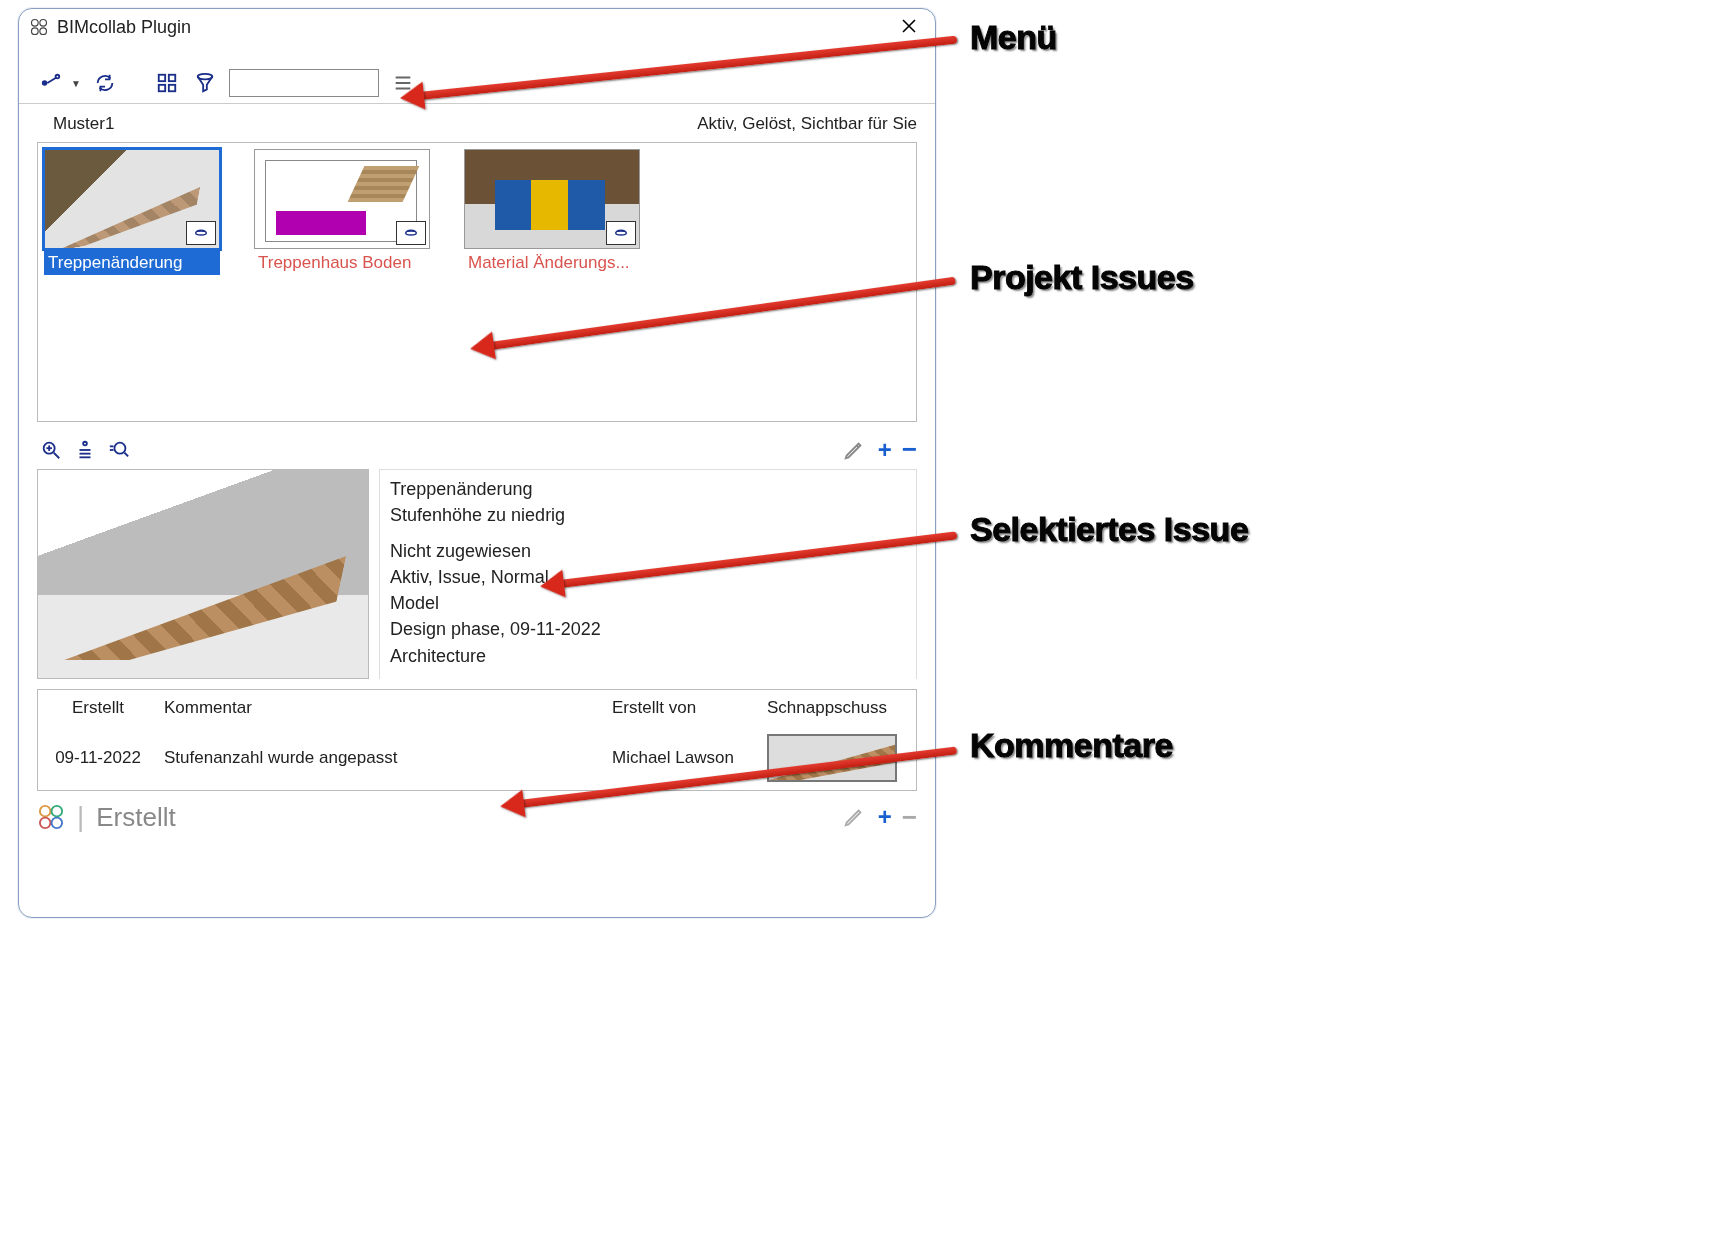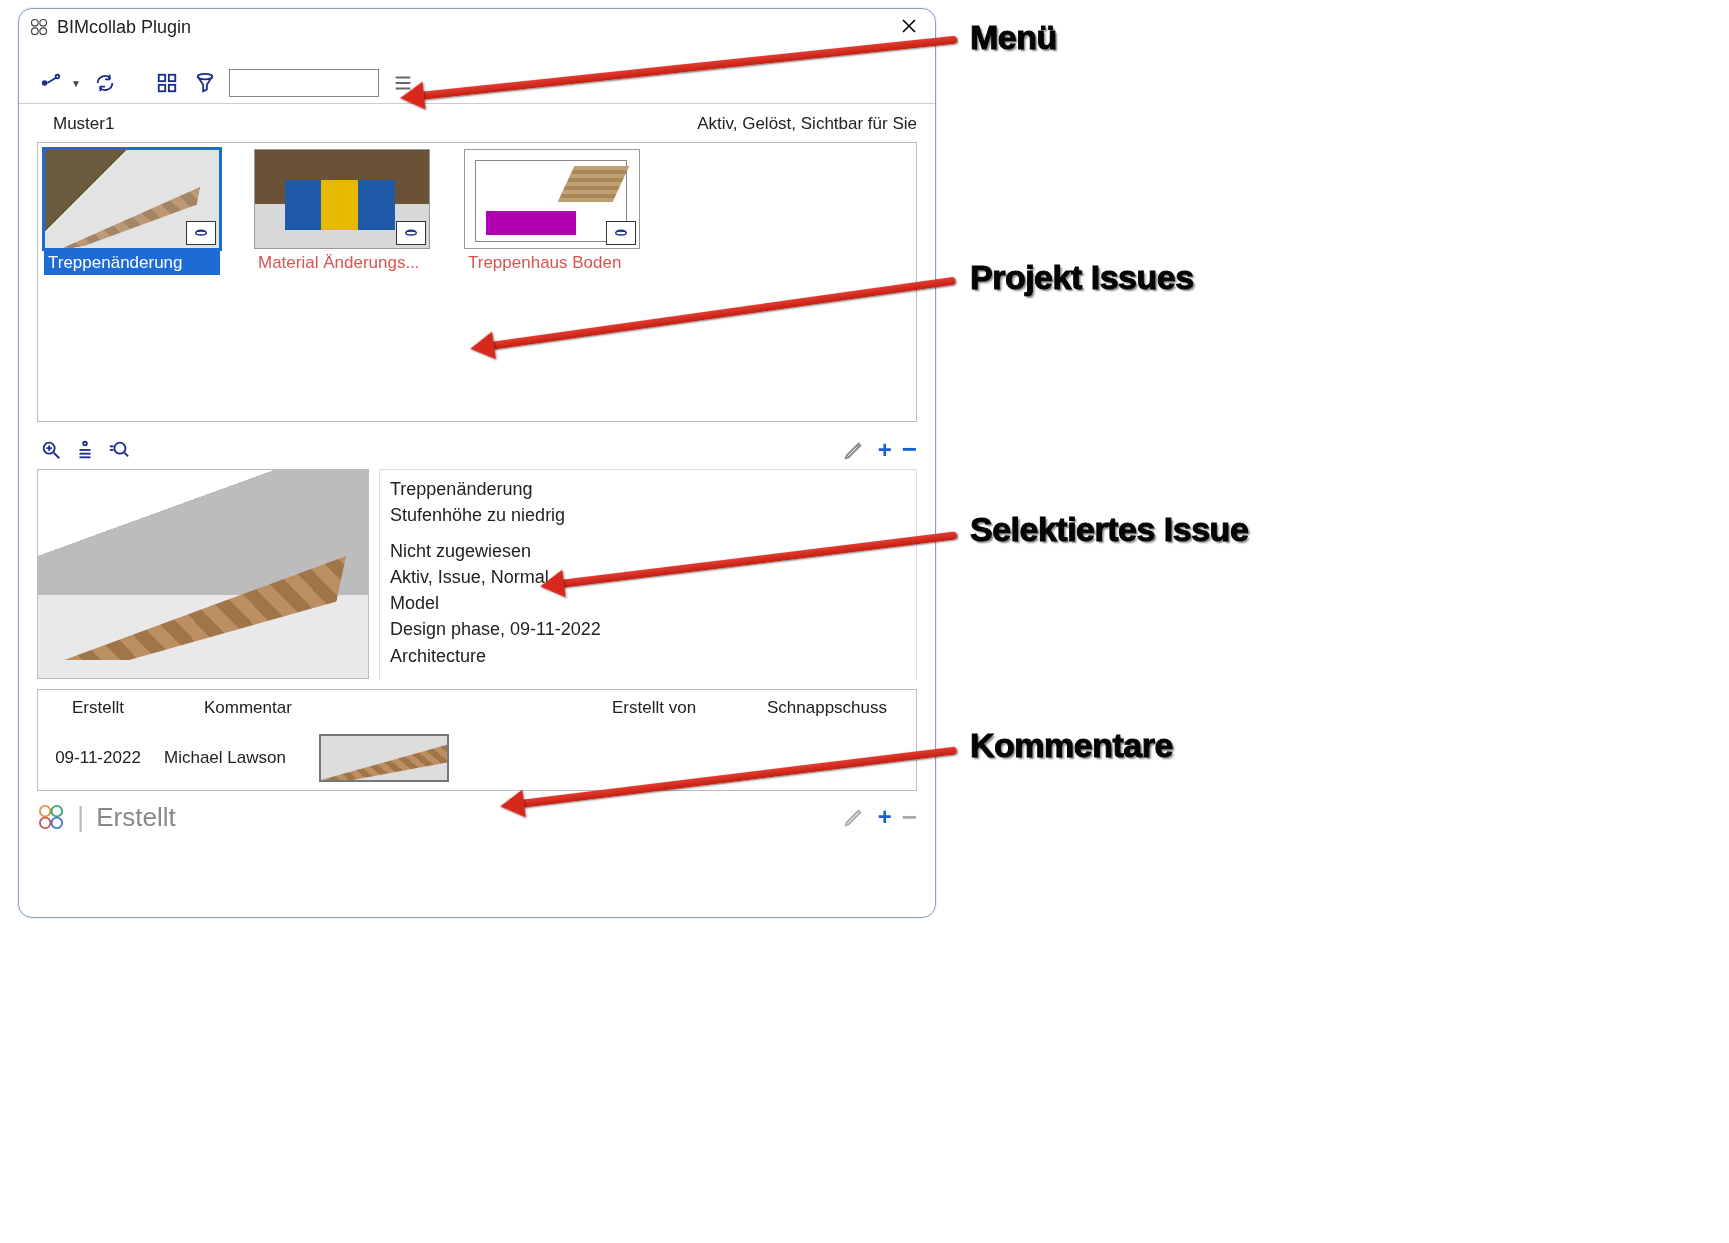--- a/index.html
+++ b/index.html
@@ -110,21 +110,21 @@
   .comments-table {
     margin: 10px 18px 0 18px;
     border:1px solid #bbb;
   }
   .comments-table .row {
     display:flex; align-items:center;
   }
   .comments-table .hdr .cell { padding: 8px 6px; font-size:17px; }
   .comments-table .data .cell { padding: 8px 6px; font-size:17px; }
   .cell.c-date { width: 120px; text-align: center; }
-  .cell.c-comment { flex:1;margin-left:40px; }
+  .cell.c-comment { flex:1; }
   .cell.c-author { width: 155px; }
   .cell.c-snap { width: 155px; position:relative;}
   .snap-thumb { width: 130px; height: 48px; border:2px solid #777; background:#bba; display:block; overflow:hidden;}
   .footer {
     display:flex; align-items:center;
     padding: 10px 18px 8px 18px;
   }
   .footer .right { margin-left:auto; display:flex; gap:10px; align-items:center;}
   .brand { font-size:26px; color:#888; display:flex; align-items:center; gap:10px;}
   .brand .logo-icon { width:28px; height:28px;}
@@ -288,40 +288,40 @@
         <span class="view-badge">
           <svg width="22" height="16" viewBox="0 0 24 24" fill="none" stroke="#1a2e8a" stroke-width="2">
               <ellipse cx="12" cy="12" rx="8" ry="3"></ellipse>
               <path d="M5 10 a10 6 0 0 1 14 0"></path>
             </svg>
         </span>
       </div>
       <div class="label">Treppenänderung</div>
     </div>
     <div class="issue-card">
+      <div class="thumb section">
+        <span class="view-badge">
+          <svg width="22" height="16" viewBox="0 0 24 24" fill="none" stroke="#1a2e8a" stroke-width="2">
+              <ellipse cx="12" cy="12" rx="8" ry="3"></ellipse>
+              <path d="M5 10 a10 6 0 0 1 14 0"></path>
+            </svg>
+        </span>
+      </div>
+      <div class="label">Treppenhaus Boden</div>
+    </div>
+    <div class="issue-card">
       <div class="thumb room">
         <span class="view-badge">
           <svg width="22" height="16" viewBox="0 0 24 24" fill="none" stroke="#1a2e8a" stroke-width="2">
               <ellipse cx="12" cy="12" rx="8" ry="3"></ellipse>
               <path d="M5 10 a10 6 0 0 1 14 0"></path>
             </svg>
         </span>
       </div>
       <div class="label">Material Änderungs...</div>
-    </div>
-    <div class="issue-card">
-      <div class="thumb section">
-        <span class="view-badge">
-          <svg width="22" height="16" viewBox="0 0 24 24" fill="none" stroke="#1a2e8a" stroke-width="2">
-              <ellipse cx="12" cy="12" rx="8" ry="3"></ellipse>
-              <path d="M5 10 a10 6 0 0 1 14 0"></path>
-            </svg>
-        </span>
-      </div>
-      <div class="label">Treppenhaus Boden</div>
     </div>
   </div>
 
   <div class="detail-toolbar">
     <span class="ico">
       <svg viewBox="0 0 24 24" fill="none" stroke="#1a2e8a" stroke-width="2">
           <circle cx="10" cy="10" r="6"></circle>
           <line x1="15" y1="15" x2="21" y2="21"></line>
           <line x1="7" y1="10" x2="13" y2="10"></line>
           <line x1="10" y1="7" x2="10" y2="13"></line>
@@ -371,20 +371,21 @@
 
   <div class="comments-table">
     <div class="row hdr">
       <div class="cell c-date">Erstellt</div>
       <div class="cell c-comment">Kommentar</div>
       <div class="cell c-author">Erstellt von</div>
       <div class="cell c-snap">Schnappschuss</div>
     </div>
     <div class="row data">
       <div class="cell c-date">09-11-2022</div>
+      <div class="cell c-comment">Stufenanzahl wurde angepasst</div>
       <div class="cell c-author">Michael Lawson</div>
       <div class="cell c-snap">
         <span class="snap-thumb stair-snap"></span>
       </div>
     </div>
   </div>
 
   <div class="footer">
     <div class="brand">
       <span class="logo-icon">

